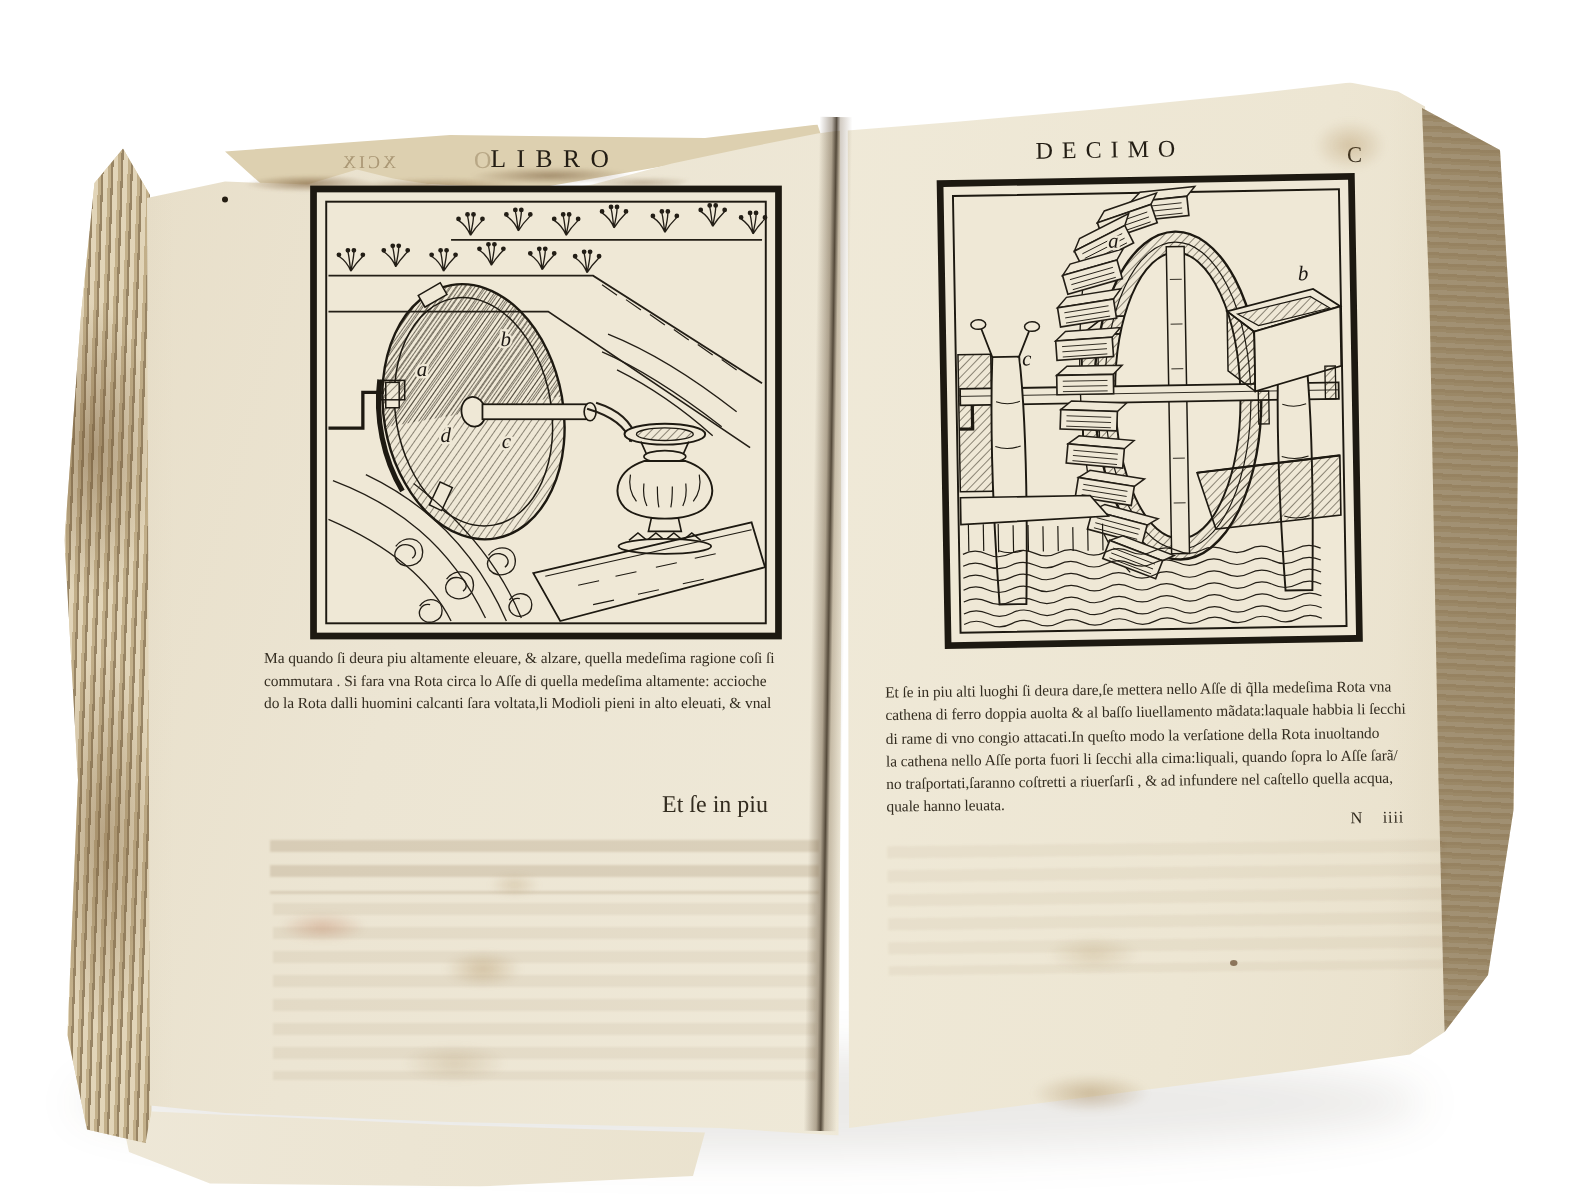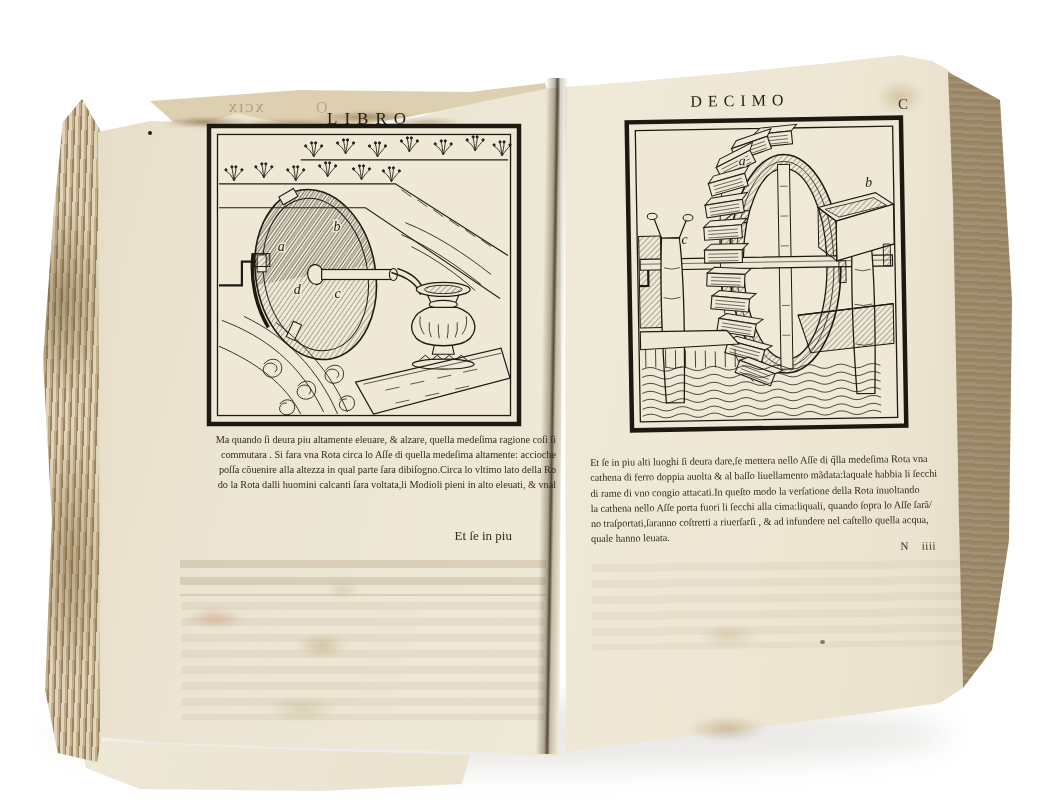--- a/index.html
+++ b/index.html
@@ -66,21 +66,21 @@
     background:repeating-linear-gradient(180deg, rgba(124,94,54,.12) 0 8px, transparent 8px 16px);}
   
   .runtitle{font-size:17px;letter-spacing:7px;color:#231d14;text-align:center;}
   #rt-right{font-size:16px;letter-spacing:6px;transform:rotate(-1deg);}
   #folio-c{font-size:15px;letter-spacing:2px;color:#2a2318;}
   #ghost-o{font-size:16px;color:rgba(130,108,72,.4);}
   #xcix{font-size:12px;letter-spacing:2px;color:rgba(128,104,68,.55);transform:scaleX(-1);}
   .para{font-size:10.3px;line-height:15px;color:#332c20;letter-spacing:-.05px;}
   .para div{white-space:nowrap;}
   #para-right{line-height:15.3px;transform:rotate(-.7deg);transform-origin:left top;}
-  .catchline{font-size:13px;color:#332c20;text-align:right;white-space:pre;}
+  .catchline{font-size:16px;color:#332c20;text-align:right;white-space:pre;}
   #signature{transform:rotate(-.7deg);font-size:11px;letter-spacing:.5px;}
   
   .woodcut{display:block;}
   #wc-right{transform:rotate(-1deg);}
 </style>
 </head>
 <body>
 
 <div id="scene">
 
@@ -89,21 +89,21 @@
   <div class="abs" id="left-underleaf"></div>
   <div class="abs" id="left-stack"></div>
   <div class="abs" id="left-page"></div>
   <div class="abs" id="right-page"></div>
   <div class="abs" id="fore-edge"></div>
   <div class="abs" id="gutter"></div>
   <div class="abs" id="chew-top"></div>
 
   <div class="abs" id="xcix" style="left:204px;top:101px;width:60px;">XCIX</div>
   <div class="abs" id="ghost-o" style="left:316px;top:99px;">O</div>
-  <div class="abs runtitle" style="left:285px;top:96px;width:170px;margin-top:13px;">LIBRO</div>
+  <div class="abs runtitle" style="left:285px;top:96px;width:170px;">LIBRO</div>
 
   <svg class="abs woodcut" id="wc-left" style="left:206px;top:123px;" width="316" height="304" viewBox="0 0 317 305">
     <defs>
       <pattern id="wc1h" width="4" height="4" patternUnits="userSpaceOnUse" patternTransform="rotate(45)">
         <line x1="0" y1="0" x2="0" y2="4" stroke="#2b2519" stroke-width="0.7"></line>
       </pattern>
       <pattern id="wc1hd" width="2.6" height="2.6" patternUnits="userSpaceOnUse" patternTransform="rotate(45)">
         <line x1="0" y1="0" x2="0" y2="2.6" stroke="#262015" stroke-width="0.8"></line>
       </pattern>
       <g id="wc1tuft" stroke="#231e16" fill="#231e16">
@@ -207,24 +207,23 @@
     </g>
 
     <g font-size="14" font-style="italic" fill="#1c1712" style="paint-order:stroke" stroke="#efe8d6" stroke-width="3">
       <text x="72" y="128">a</text>
       <text x="128" y="108">b</text>
       <text x="129" y="176">c</text>
       <text x="88" y="172">d</text>
     </g>
   </svg>
 
-  <div class="abs para" style="left:176px;top:432px;width:380px;text-align:right;">
+  <div class="abs para" style="left:176px;top:432px;width:380px;">
     <div>Ma quando ſi deura piu altamente eleuare, &amp; alzare, quella medeſima ragione coſi ſi</div>
     <div>commutara . Si fara vna Rota circa lo Aſſe di quella medeſima altamente: accioche</div>
-    <div>poſſa cõuenire alla altezza in qual parte ſara dibiſogno.Circa lo vltimo lato della Ro</div>
     <div>do la Rota dalli huomini calcanti ſara voltata,li Modioli pieni in alto eleuati, &amp; vnal</div>
   </div>
   <div class="abs catchline" style="left:400px;top:528px;width:112px;">Et ſe in piu</div>
 
   <div class="abs ghosttxt" id="stt-l1"></div>
   <div class="abs ghosttxt" id="stt-l2"></div>
 
   <div class="abs runtitle" id="rt-right" style="left:655px;top:92px;width:170px;">DECIMO</div>
   <div class="abs" id="folio-c" style="left:898px;top:96px;width:30px;">C</div>
 

